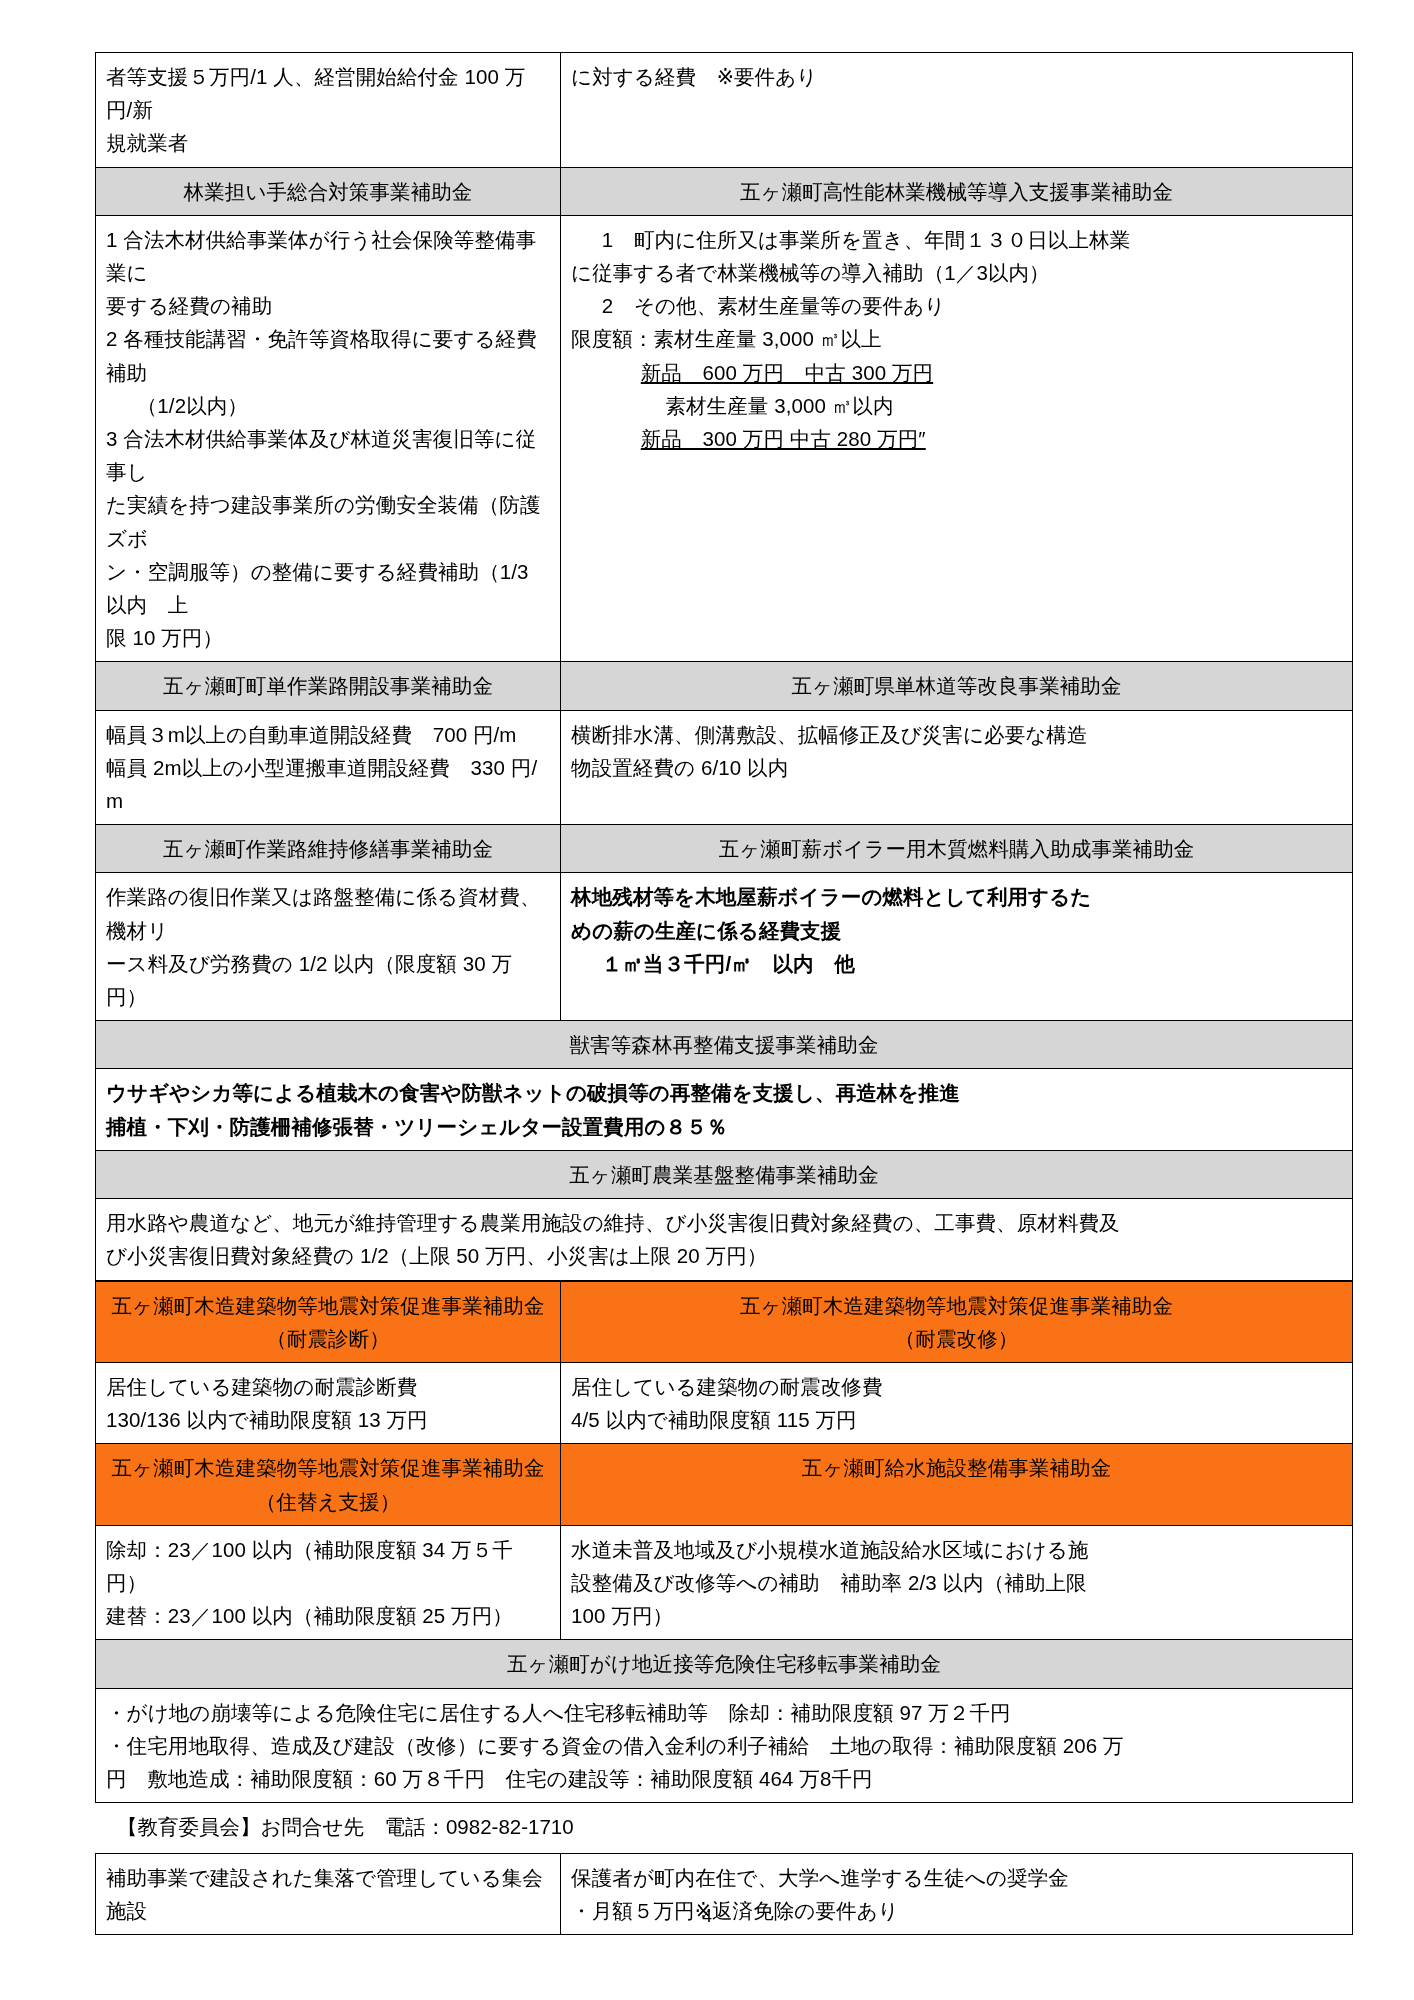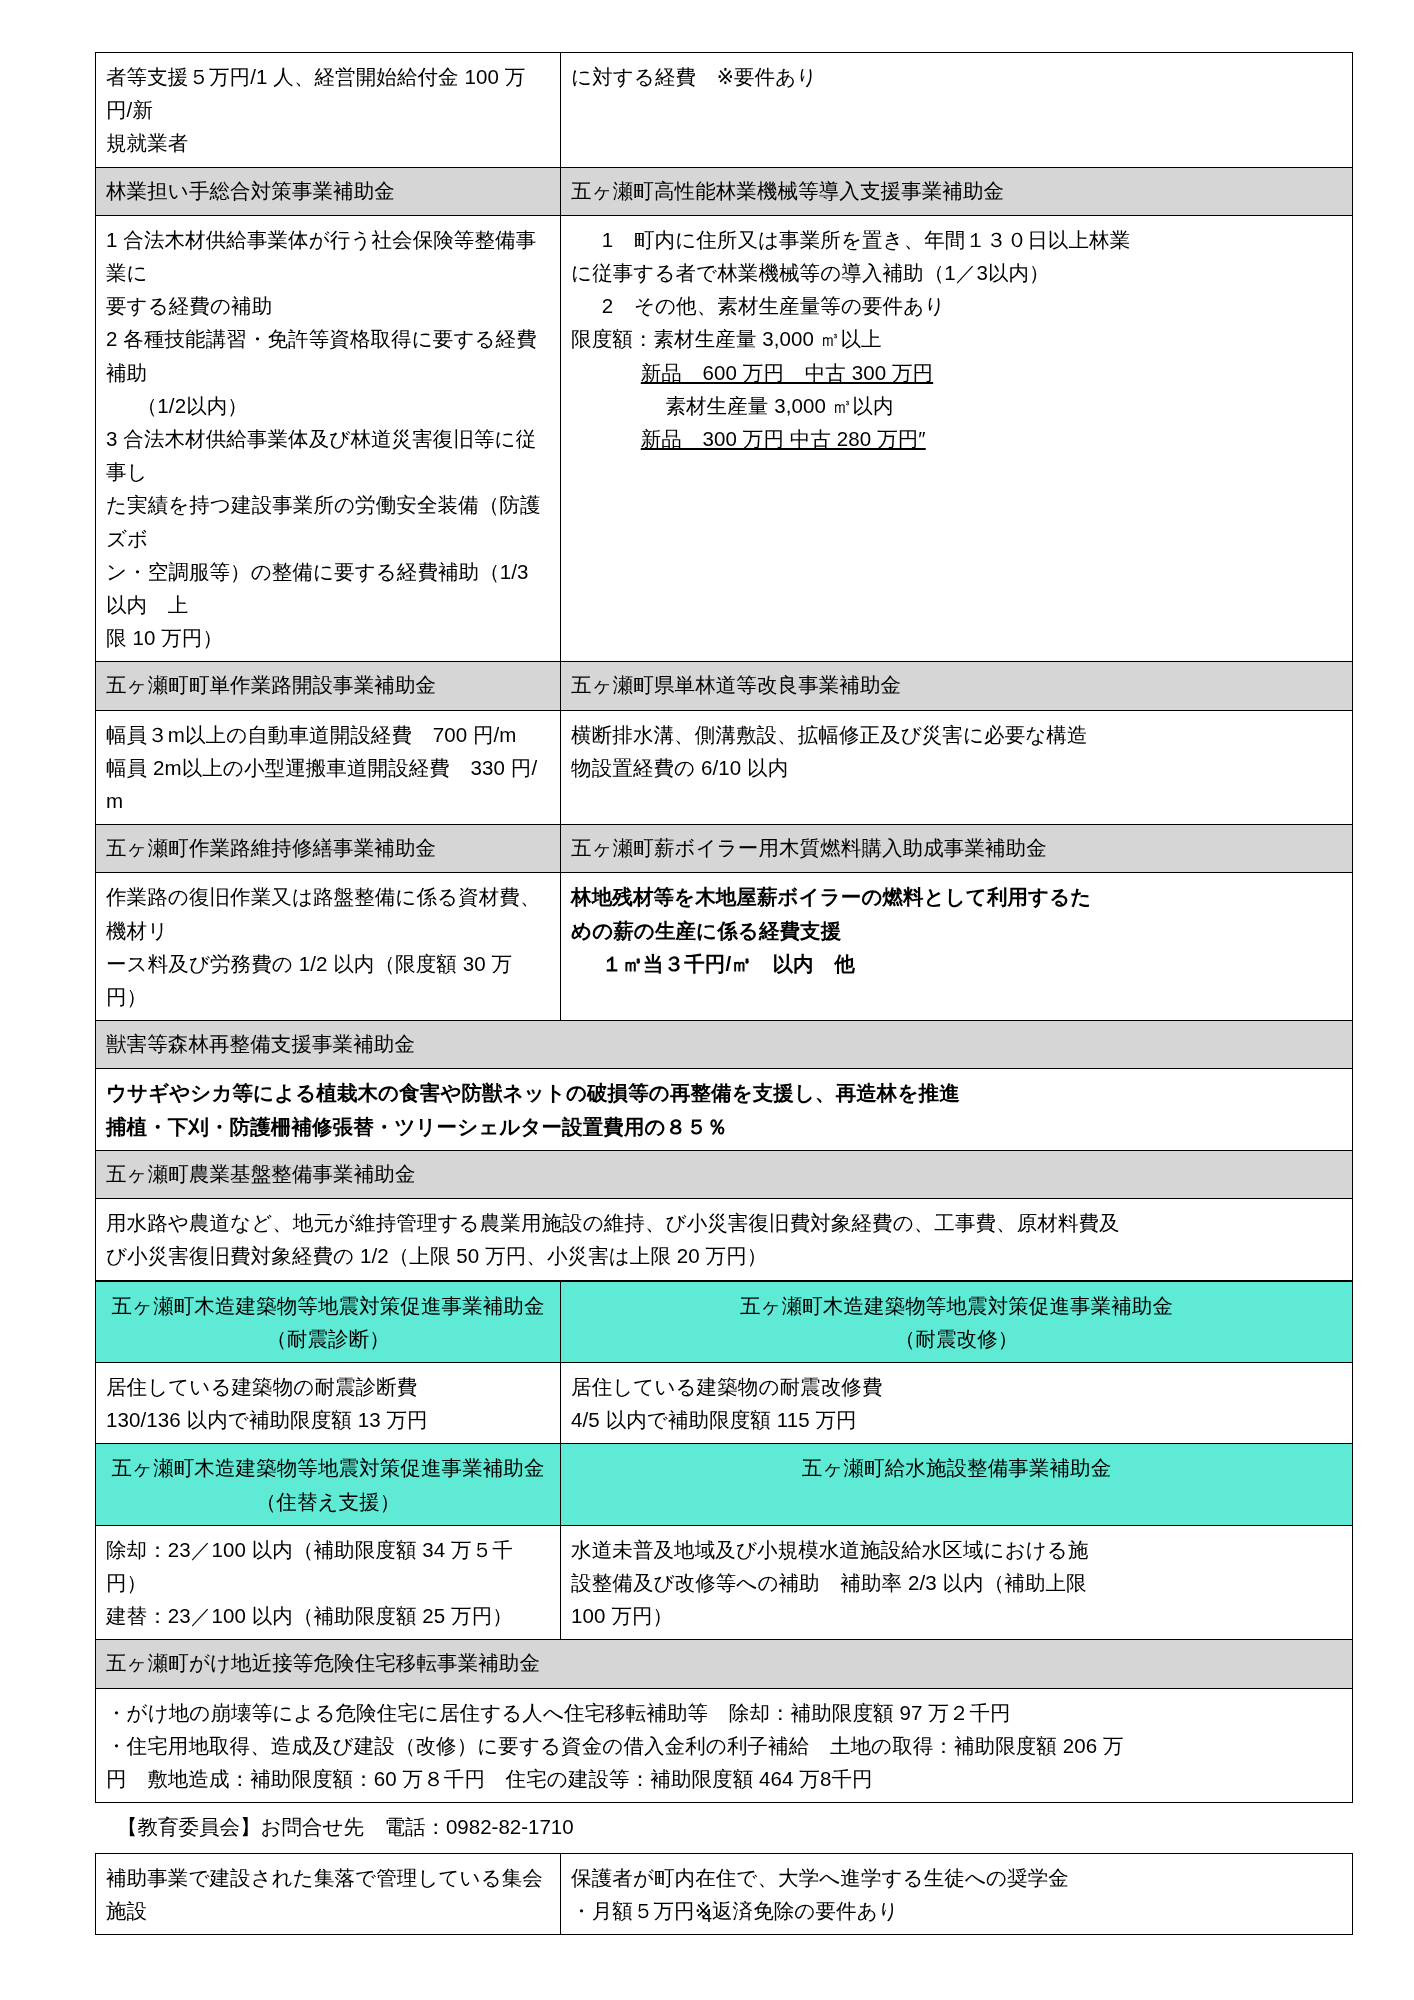--- a/index.html
+++ b/index.html
@@ -33,28 +33,28 @@
     border: 1.5px solid #000000;
     vertical-align: top;
     padding: 7px 10px 7px 10px;
     font-size: 20.5px;
     line-height: 1.62;
     letter-spacing: 0.1px;
     word-break: break-all;
   }
   td.hdr {
     background: #d6d6d6;
+    text-align: center;
     font-size: 20px;
     padding-top: 8px;
     padding-bottom: 8px;
     line-height: 1.55;
-    font-family: Liberation Serif, serif;
   }
   td.hdr2 {
-    background: #5eead4;
+    background: #f97316;
     text-align: center;
     font-size: 20px;
     line-height: 1.9;
     padding-top: 10px;
     padding-bottom: 10px;
   }
   td.mid {
     vertical-align: middle;
   }
   .ln { display: block; white-space: pre-wrap; }

